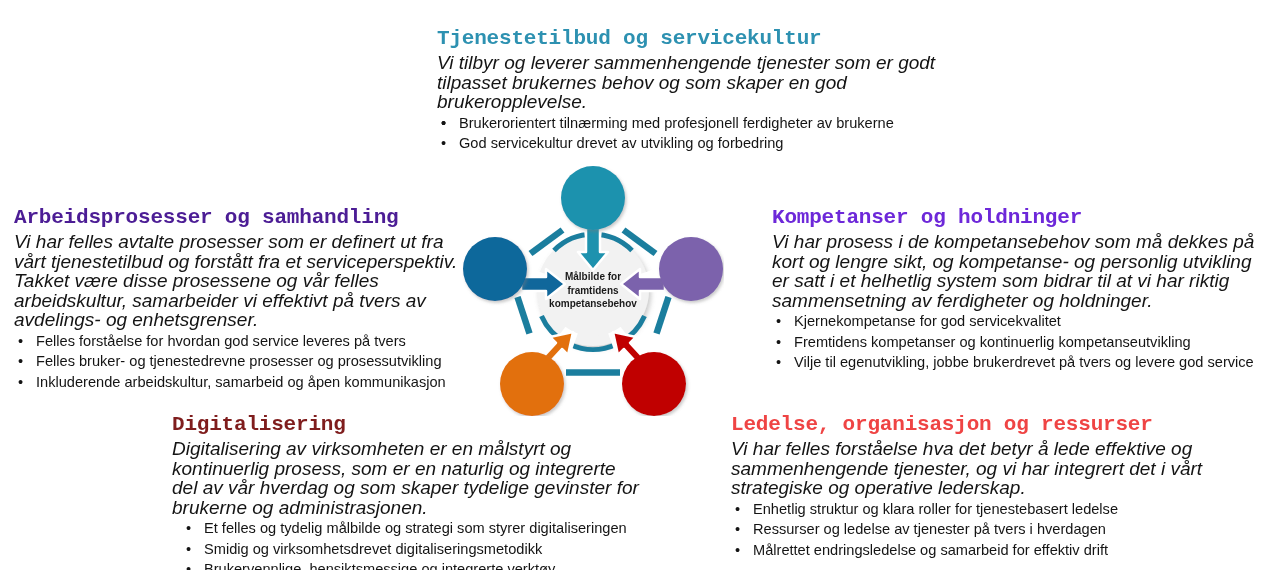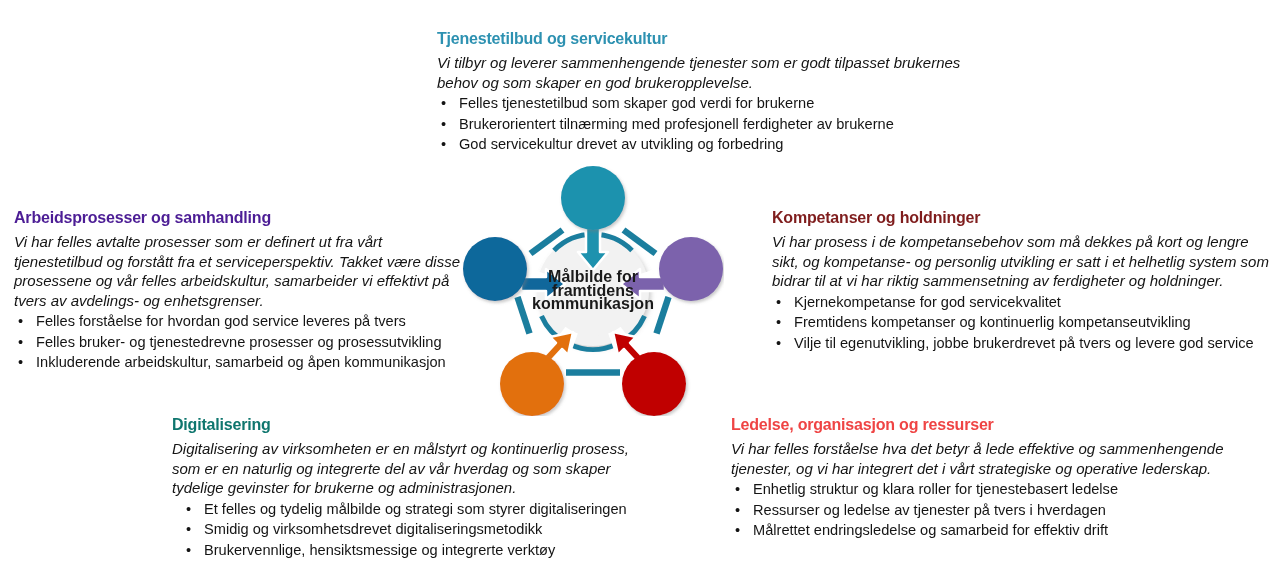--- a/index.html
+++ b/index.html
@@ -14,30 +14,31 @@
     overflow: hidden;
     font-family: "Liberation Sans", sans-serif;
     color: #1a1a1a;
     -webkit-font-smoothing: antialiased;
   }
 
   .block { position: absolute; }
 
   .blk-title {
     font-weight: bold;
-    font-size: 16px;
+    font-size: 21px;
     line-height: 25px;
     margin: 0 0 2px 0;
     letter-spacing: -0.2px;
     white-space: nowrap;
+    font-family: Liberation Mono, monospace;
   }
 
   .blk-intro {
     font-style: italic;
-    font-size: 15px;
+    font-size: 19px;
     line-height: 19.5px;
     margin: 0 0 1px 0;
     color: #141414;
   }
 
   .blk-list {
     list-style: none;
     margin: 0;
     padding: 0;
   }
@@ -71,62 +72,62 @@
     width: 262px;
     height: 250px;
   }
   #diagram svg { display: block; }
   .center-label {
     position: absolute;
     left: 57px;
     top: 104px;
     width: 148px;
     text-align: center;
-    font-size: 16px;
+    font-size: 10px;
     font-weight: bold;
     line-height: 13.6px;
     color: #1a1a1a;
     pointer-events: none;
   }
 </style>
 </head>
 <body>
 
 <div class="block" id="block-tjenestetilbud">
   <h2 class="blk-title" style="color:#2D91B1;">Tjenestetilbud og servicekultur</h2>
   <p class="blk-intro" style="width:540px;">Vi tilbyr og leverer sammenhengende tjenester som er godt tilpasset brukernes behov og som skaper en god brukeropplevelse.</p>
   <ul class="blk-list">
-    <li><span class="bullet">•</span><span>Felles tjenestetilbud som skaper god verdi for brukerne</span></li>
+    <li><span class="bullet">•</span></li>
     <li><span class="bullet">•</span><span>Brukerorientert tilnærming med profesjonell ferdigheter av brukerne</span></li>
     <li><span class="bullet">•</span><span>God servicekultur drevet av utvikling og forbedring</span></li>
   </ul>
 </div>
 
 <div class="block" id="block-arbeidsprosesser">
   <h2 class="blk-title" style="color:#4c1d95;">Arbeidsprosesser og samhandling</h2>
   <p class="blk-intro" style="width:455px;">Vi har felles avtalte prosesser som er definert ut fra vårt tjenestetilbud og forstått fra et serviceperspektiv. Takket være disse prosessene og vår felles arbeidskultur, samarbeider vi effektivt på tvers av avdelings- og enhetsgrenser.</p>
   <ul class="blk-list">
     <li><span class="bullet">•</span><span>Felles forståelse for hvordan god service leveres på tvers</span></li>
     <li><span class="bullet">•</span><span>Felles bruker- og tjenestedrevne prosesser og prosessutvikling</span></li>
     <li><span class="bullet">•</span><span>Inkluderende arbeidskultur, samarbeid og åpen kommunikasjon</span></li>
   </ul>
 </div>
 
 <div class="block" id="block-kompetanser">
-  <h2 class="blk-title" style="color:#7f1d1d;">Kompetanser og holdninger</h2>
+  <h2 class="blk-title" style="color:#6d28d9;">Kompetanser og holdninger</h2>
   <p class="blk-intro" style="width:500px;">Vi har prosess i de kompetansebehov som må dekkes på kort og lengre sikt, og kompetanse- og personlig utvikling er satt i et helhetlig system som bidrar til at vi har riktig sammensetning av ferdigheter og holdninger.</p>
   <ul class="blk-list">
     <li><span class="bullet">•</span><span>Kjernekompetanse for god servicekvalitet</span></li>
     <li><span class="bullet">•</span><span>Fremtidens kompetanser og kontinuerlig kompetanseutvikling</span></li>
     <li style="width:478px;"><span class="bullet">•</span><span>Vilje til egenutvikling, jobbe brukerdrevet på tvers og levere god service</span></li>
   </ul>
 </div>
 
 <div class="block" id="block-digitalisering">
-  <h2 class="blk-title" style="color:#0f766e;">Digitalisering</h2>
+  <h2 class="blk-title" style="color:#7f1d1d;">Digitalisering</h2>
   <p class="blk-intro" style="width:473px;">Digitalisering av virksomheten er en målstyrt og kontinuerlig prosess, som er en naturlig og integrerte del av vår hverdag og som skaper tydelige gevinster for brukerne og administrasjonen.</p>
   <ul class="blk-list" style="padding-left:10px;">
     <li><span class="bullet">•</span><span>Et felles og tydelig målbilde og strategi som styrer digitaliseringen</span></li>
     <li><span class="bullet">•</span><span>Smidig og virksomhetsdrevet digitaliseringsmetodikk</span></li>
     <li><span class="bullet">•</span><span>Brukervennlige, hensiktsmessige og integrerte verktøy</span></li>
   </ul>
 </div>
 
 <div class="block" id="block-ledelse">
   <h2 class="blk-title" style="color:#ef4444;">Ledelse, organisasjon og ressurser</h2>
@@ -195,15 +196,15 @@
       <circle cx="33" cy="103" r="32" fill="#10679B" filter="url(#nodeshadow)"></circle>
       <circle cx="229" cy="103" r="32" fill="#7B62AC" filter="url(#nodeshadow)"></circle>
       <circle cx="70" cy="218" r="32" fill="#E2700D" filter="url(#nodeshadow)"></circle>
       <circle cx="192" cy="218" r="32" fill="#C00000" filter="url(#nodeshadow)"></circle>
     </g>
   </svg>
 
   <div class="center-label">
     <div>Målbilde for</div>
     <div>framtidens</div>
-    <div>kommunikasjon</div>
+    <div>kompetansebehov</div>
   </div>
 </div>
 
 </body></html>

